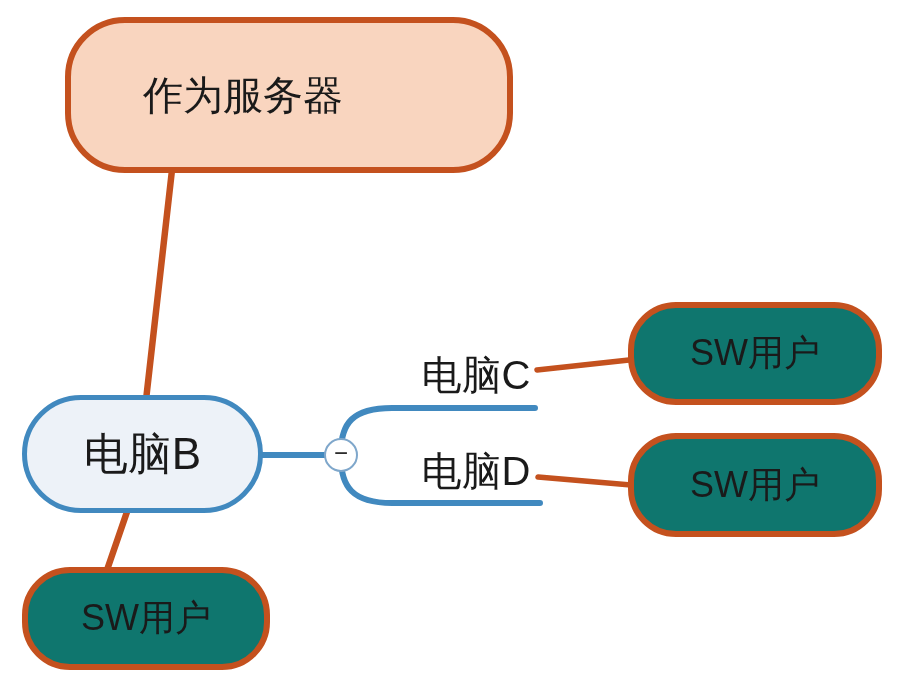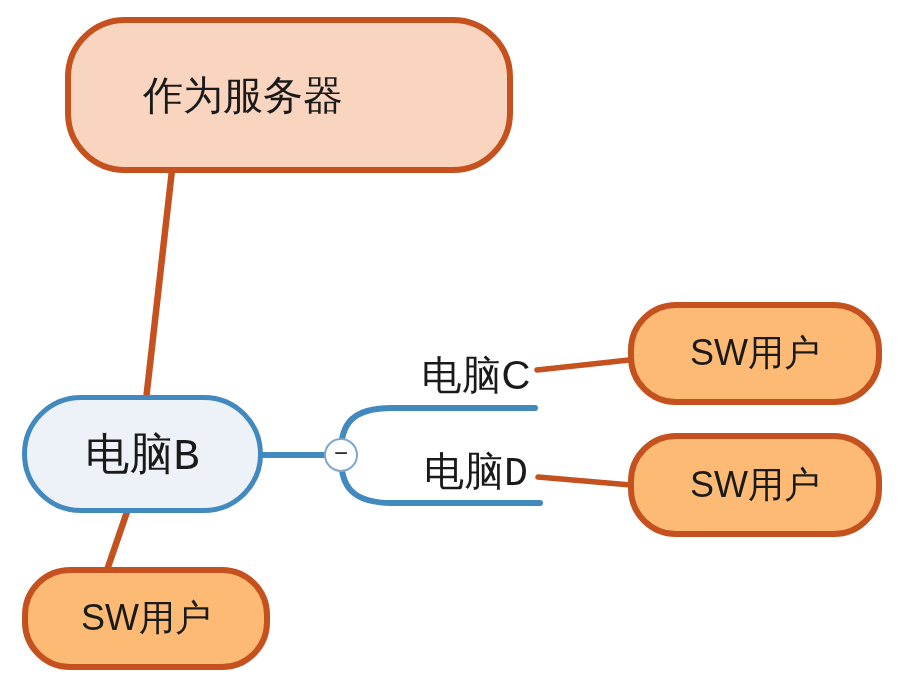--- a/index.html
+++ b/index.html
@@ -22,34 +22,33 @@
     background:#F9D5BF;border:6px solid #C4511E;border-radius:60px;
     justify-content:flex-start;
     padding-left:72px;
     font-size:40px;line-height:52px;
   }
   .callout-server .lines{display:flex;align-items:flex-start;}
   .root-node{
     left:22px;top:395px;width:241px;height:118px;
     background:#EDF2F8;border:5px solid #4189BF;border-radius:59px;
     font-size:44px;
-    font-family:Liberation Mono, monospace;
   }
   .sw-box{
-    background:#fdba74;border:6px solid #C4511E;border-radius:48px;
+    background:#0f766e;border:6px solid #C4511E;border-radius:48px;
     font-size:36px;
   }
   .sw-box.b1{left:628px;top:302px;width:254px;height:103px;}
   .sw-box.b2{left:628px;top:433px;width:254px;height:104px;}
   .sw-box.b3{left:22px;top:567px;width:248px;height:103px;}
   .child-label{
     font-size:40px;background:transparent;
   }
   .child-label.c{left:406px;top:350px;width:140px;height:50px;}
-  .child-label.d{left:406px;top:446px;width:140px;height:50px;font-family:Liberation Mono, monospace;}
+  .child-label.d{left:406px;top:446px;width:140px;height:50px;}
   .collapse-btn{
     position:absolute;z-index:2;
     left:324px;top:438px;width:30px;height:30px;
     background:#ffffff;border:2px solid #7FA7CB;border-radius:50%;
     display:flex;align-items:center;justify-content:center;
     color:#222222;font-size:24px;line-height:24px;
     cursor:pointer;
   }
   .collapse-btn span{transform:translateY(-2px);}
 </style>

